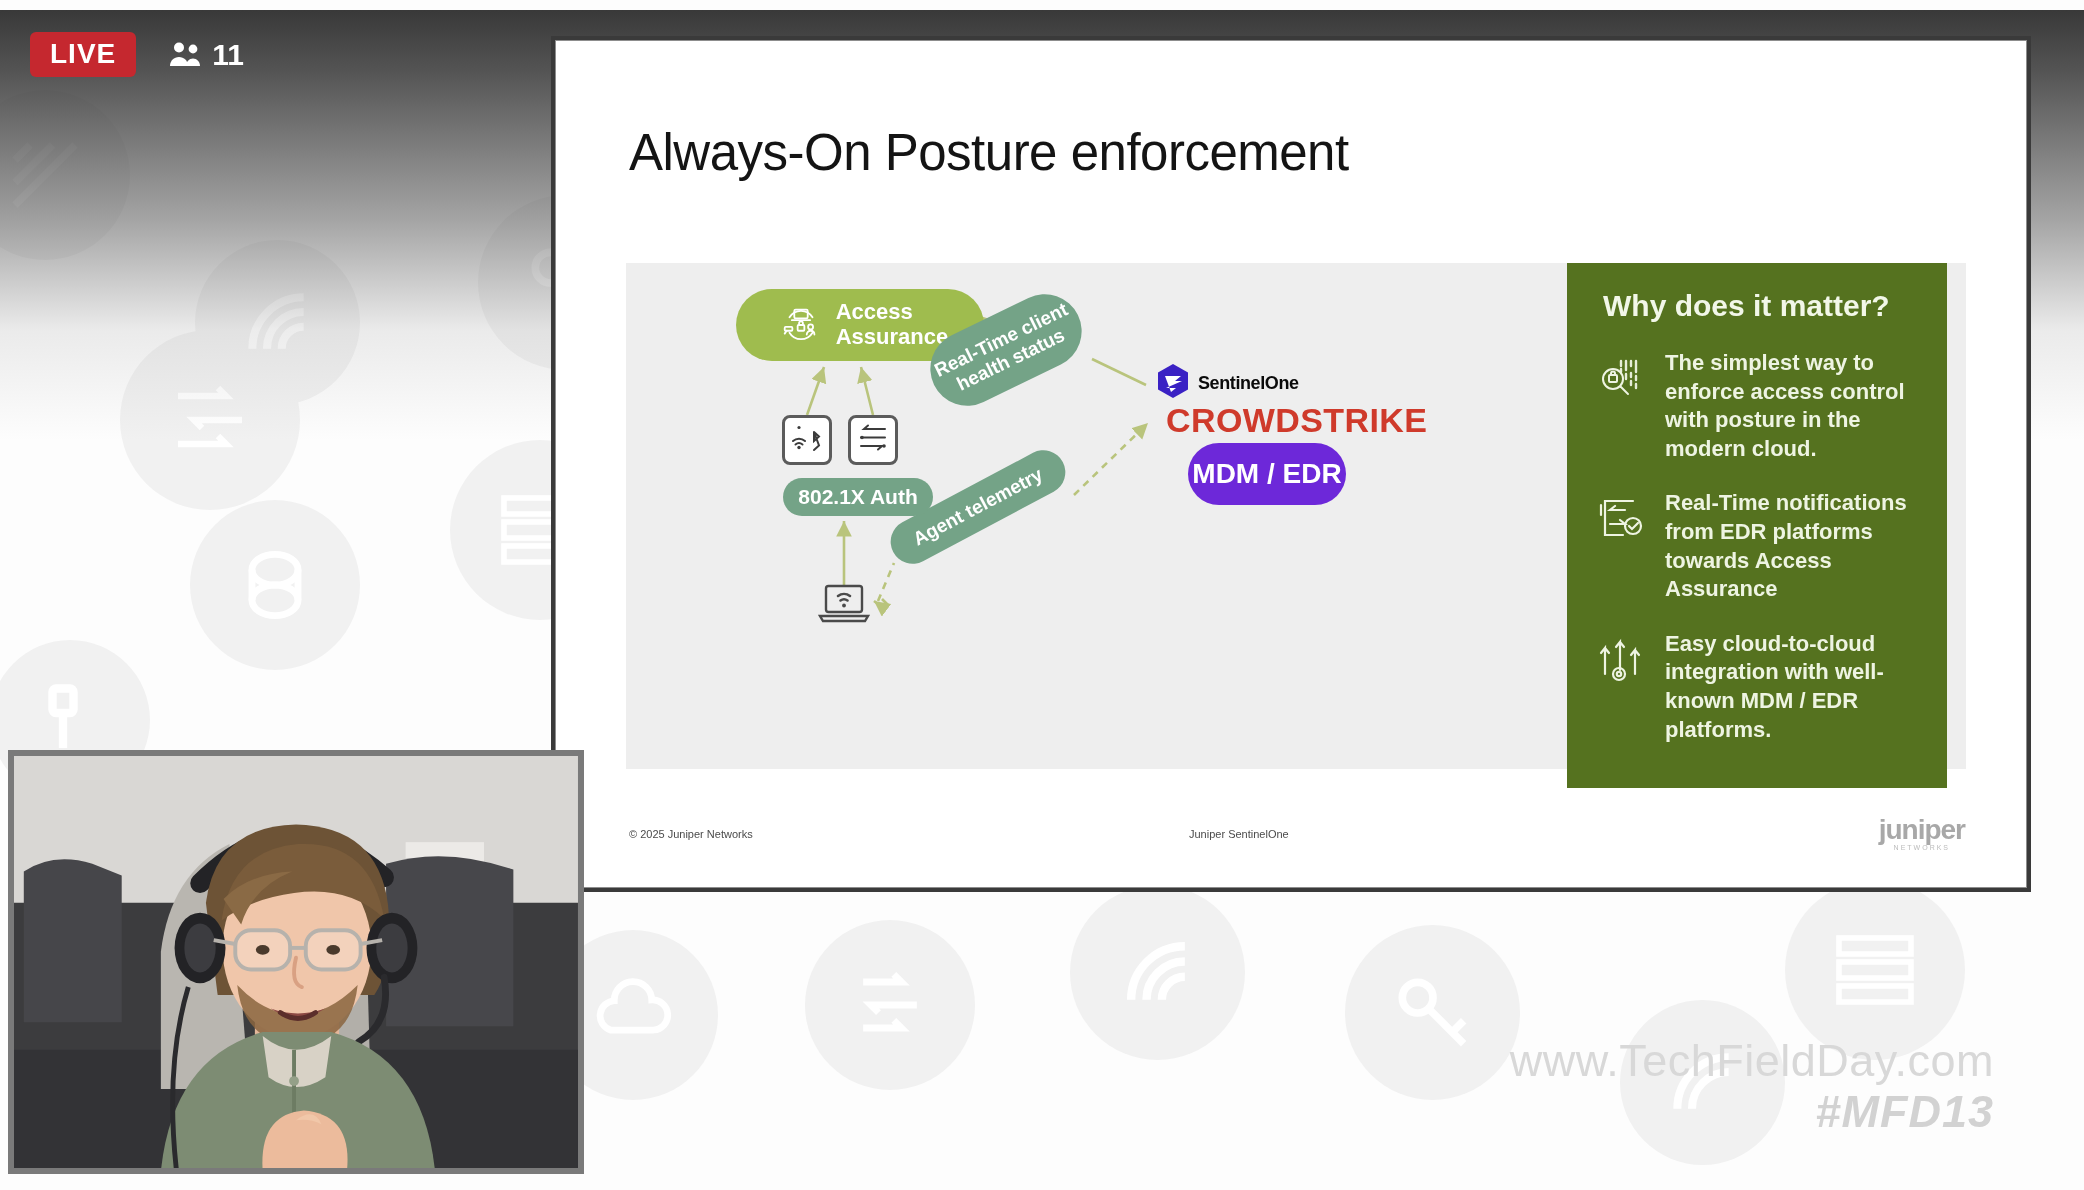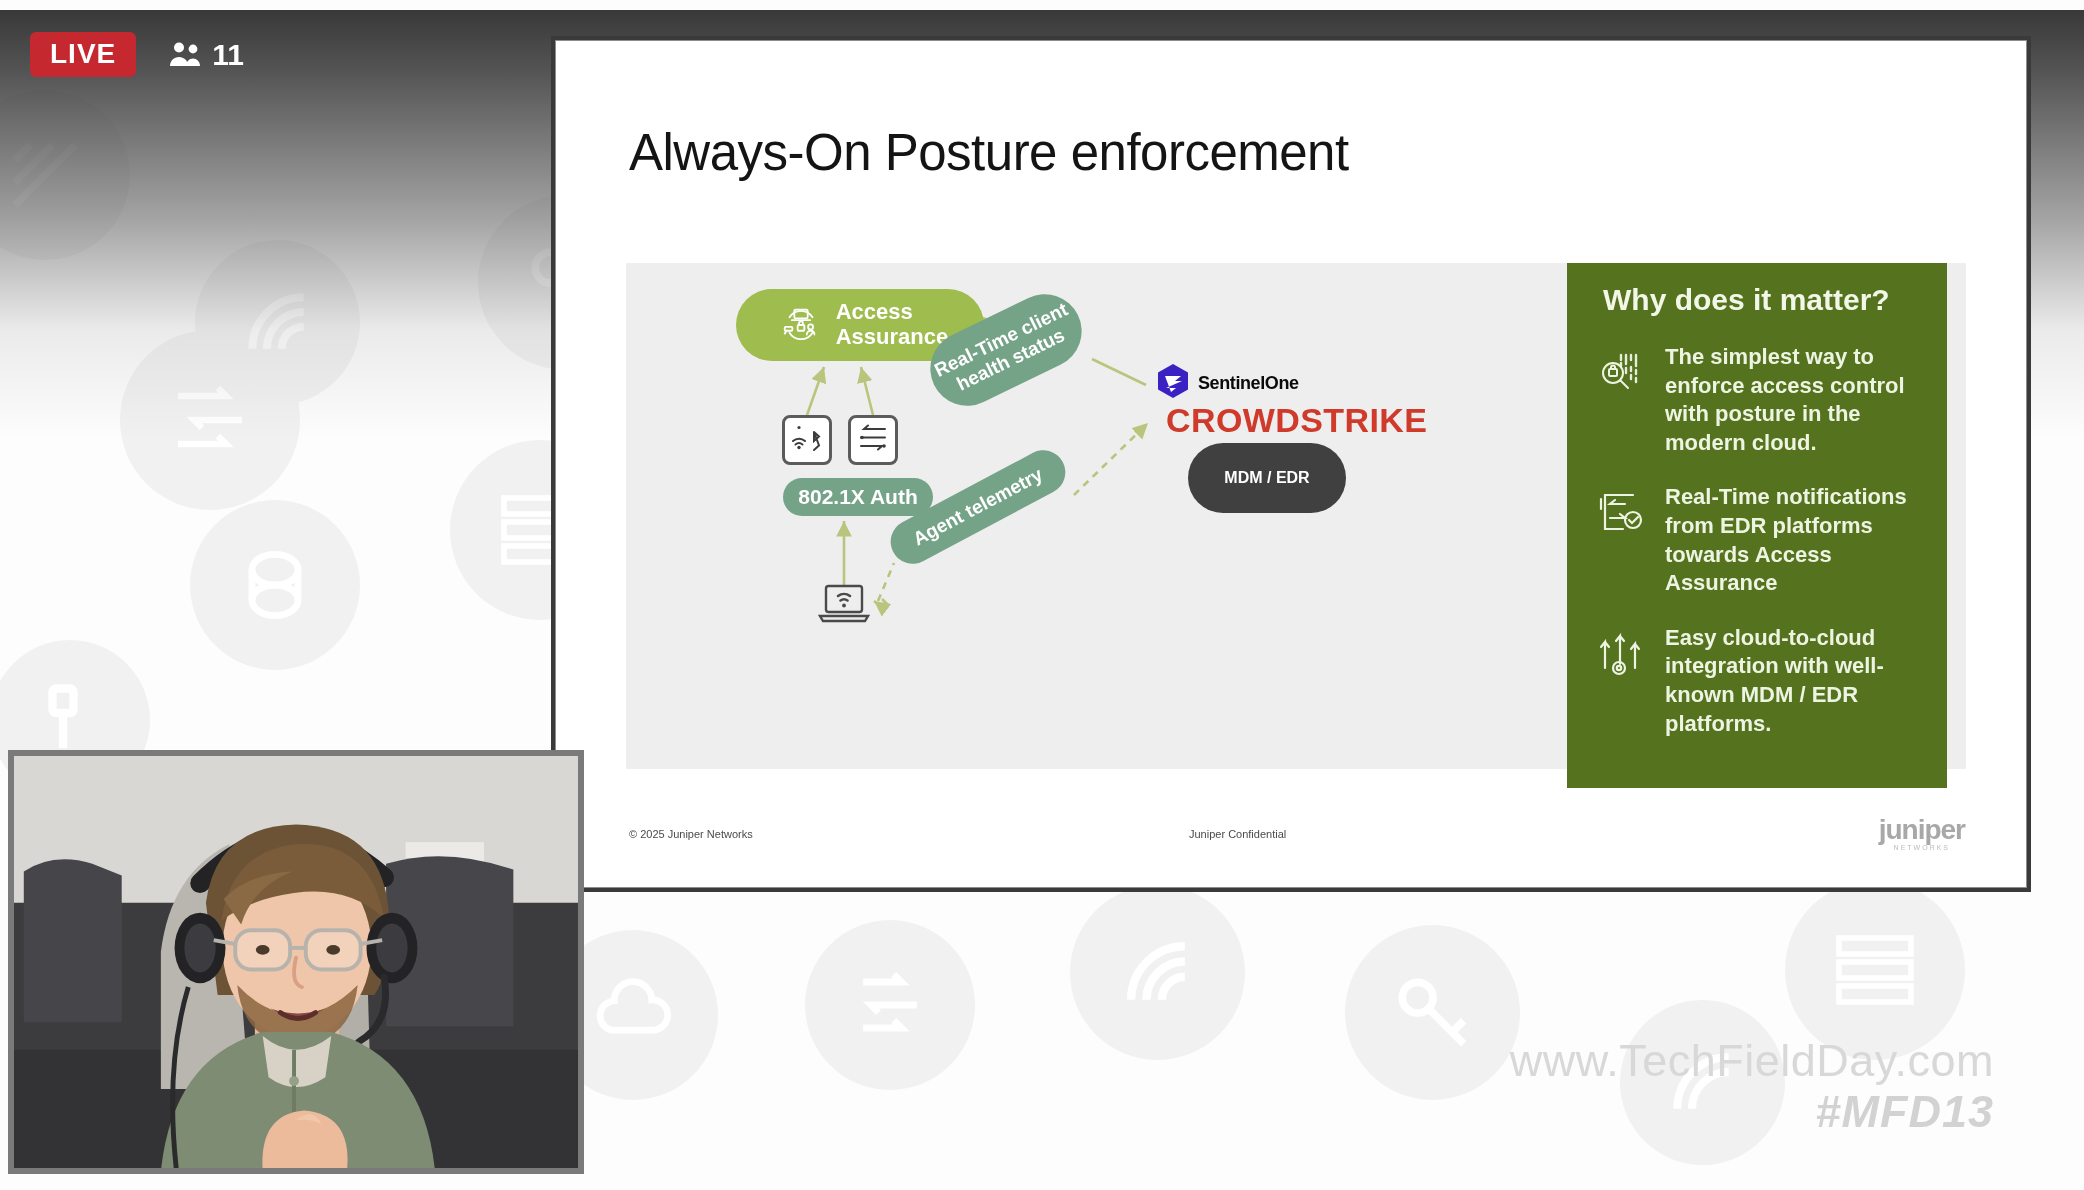--- a/index.html
+++ b/index.html
@@ -109,21 +109,21 @@
     background: #eeeeee;
   }
 
   
   #why-panel {
     position: absolute;
     left: 1012px; top: 223px;
     width: 380px; height: 525px;
     background: #55721f;
     color: #ffffff;
-    padding: 10px 26px 0 26px;
+    padding: 16px 26px 0 26px;
   }
   #why-title {
     font-size: 30px;
     font-weight: bold;
     color: #f2f7e8;
     margin: 10px 0 26px 10px;
   }
   .why-item {
     display: flex;
     align-items: flex-start;
@@ -166,23 +166,23 @@
 
   #auth-pill {
     left: 157px; top: 215px;
     width: 150px; height: 38px;
     background: #74a387;
     font-size: 21px;
   }
 
   #mdm-pill {
     left: 562px; top: 180px;
-    width: 158px; height: 70px;
-    background: #404040;
-    font-size: 16px;
+    width: 158px; height: 62px;
+    background: #6d28d9;
+    font-size: 28px;
   }
 
   .diag-label {
     position: absolute;
     background: #74a387;
     border-radius: 999px;
     color: #ffffff;
     font-weight: bold;
     display: flex; align-items: center; justify-content: center;
     text-align: center;
@@ -580,21 +580,21 @@
               <circle cx="24" cy="40" r="6"></circle>
               <circle cx="24" cy="40" r="2.2"></circle>
             </svg>
           </span>
           <span class="why-text">Easy cloud-to-cloud integration with well-known MDM / EDR platforms.</span>
         </div>
       </div>
 
       <div id="slide-footer">
         <div id="copyright">© 2025 Juniper Networks</div>
-        <div id="confidential">Juniper Confidential</div>
+        <div id="confidential">Juniper SentinelOne</div>
         <div id="juniper-logo">
           <div id="juniper-word">juniper</div>
           <div id="juniper-sub">NETWORKS</div>
         </div>
       </div>
 
     </div>
   </div>
 
   <div id="webcam">

